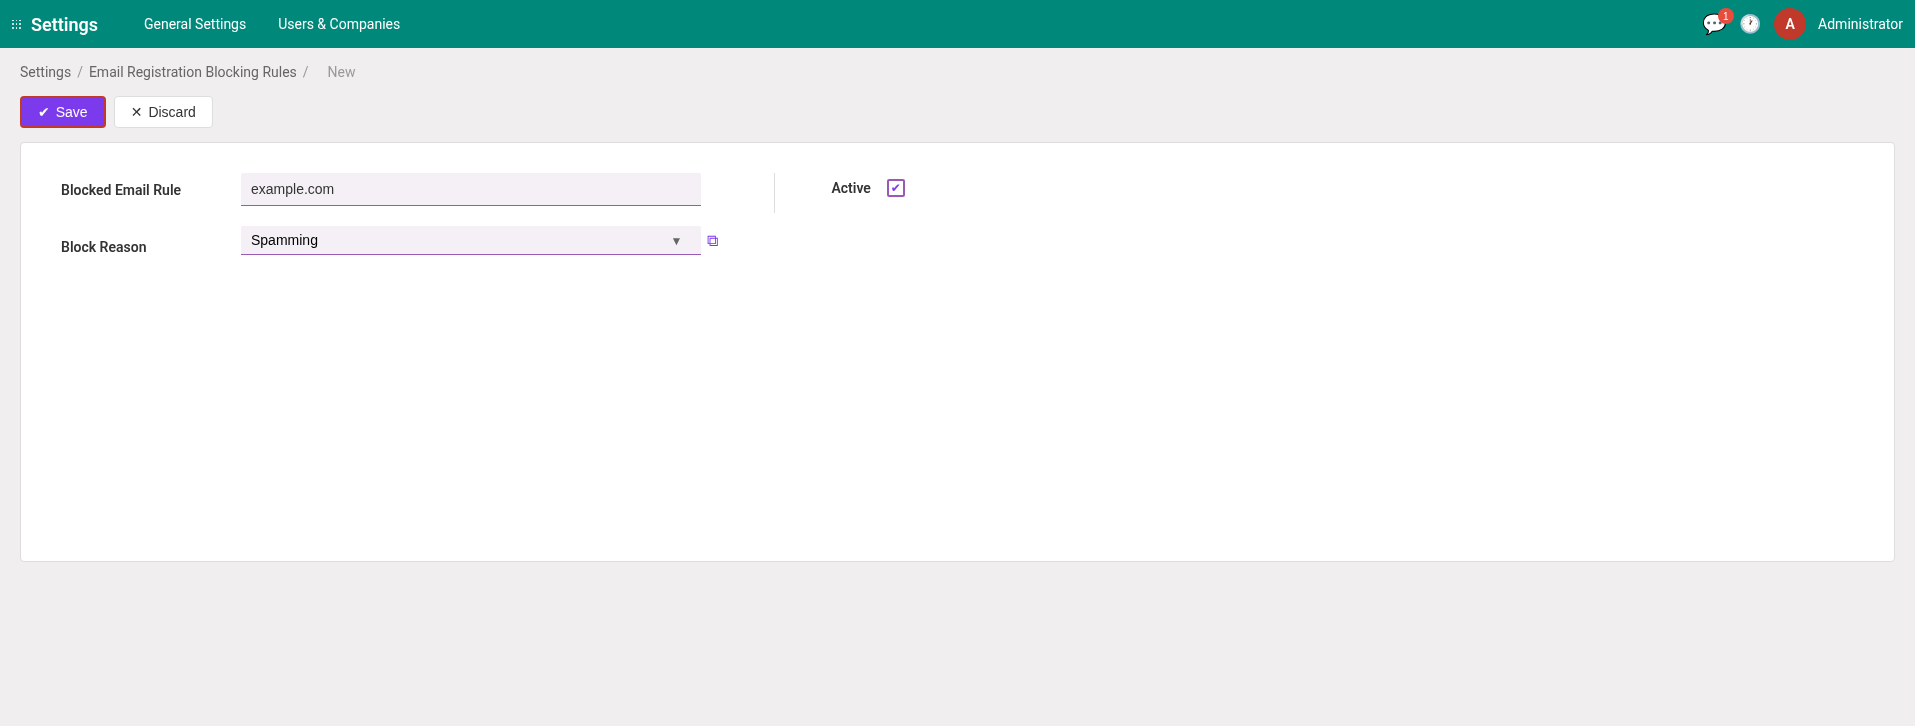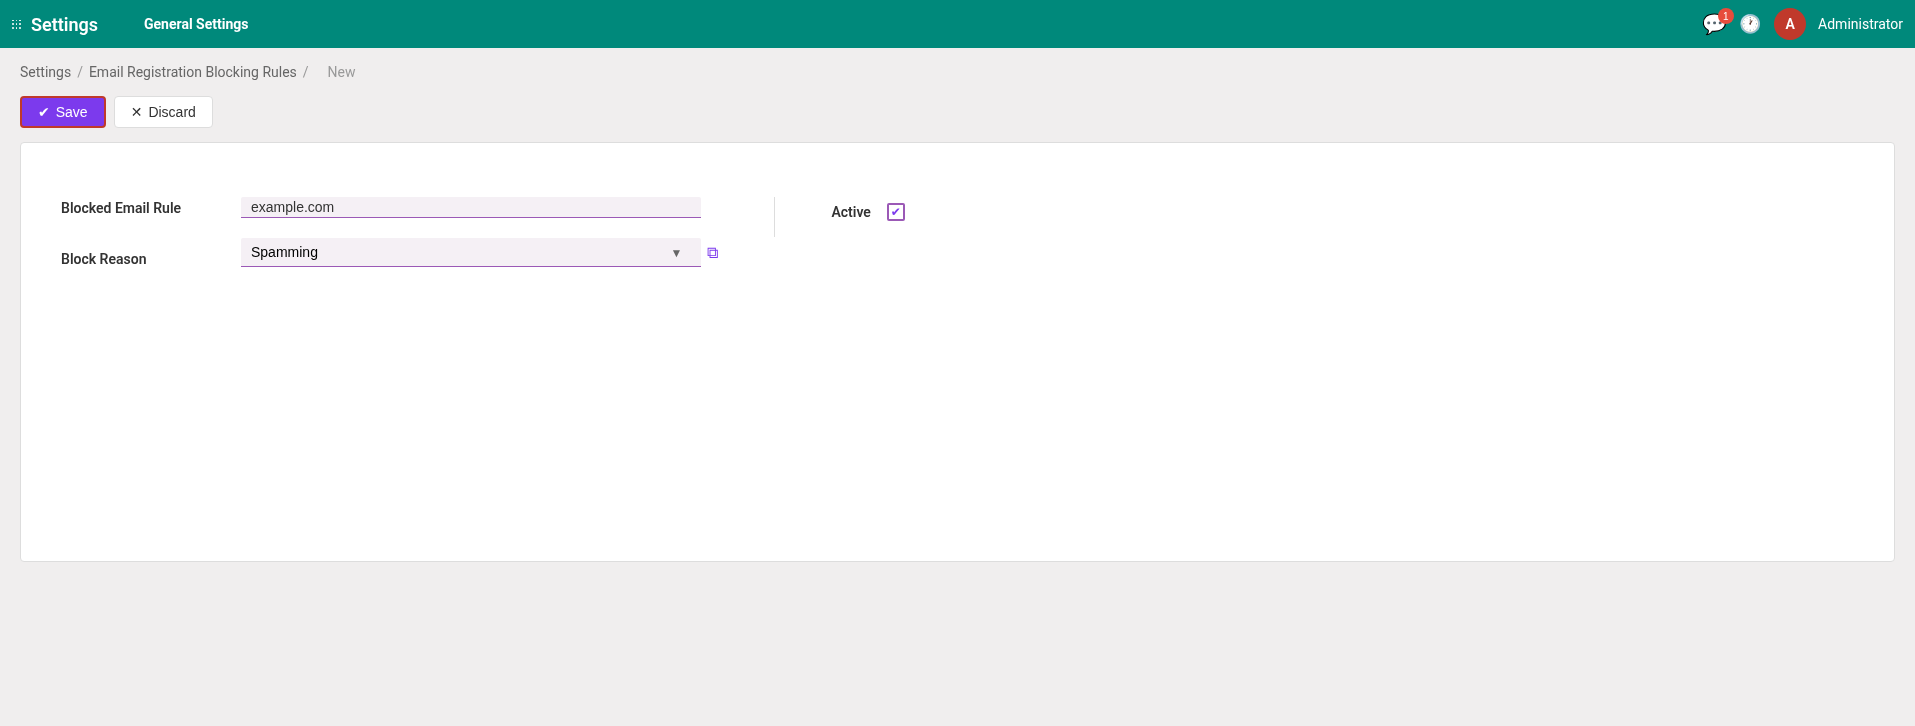--- a/index.html
+++ b/index.html
@@ -21,21 +21,21 @@
     }
     .topnav-grid span { background: white; border-radius: 1px; display: block; }
     .topnav-title {
       font-size: 18px; font-weight: 600; margin-right: 30px;
     }
     .topnav-menu {
       display: flex; gap: 0; flex: 1;
     }
     .topnav-menu a {
       color: white; text-decoration: none; font-size: 14px; padding: 0 16px; height: 45px;
-      display: flex; align-items: center; cursor: pointer; font-weight: bold;
+      display: flex; align-items: center; cursor: pointer;
     }
     .topnav-right {
       display: flex; align-items: center; gap: 12px; margin-left: auto;
     }
     .notif-btn {
       position: relative; color: white; background: none; border: none; cursor: pointer;
       font-size: 20px; display: flex; align-items: center;
     }
     .notif-badge {
       position: absolute; top: -4px; right: -6px;
@@ -84,21 +84,21 @@
       margin: 0 20px 20px 20px;
       background: white; border: 1px solid #ddd; border-radius: 4px;
       padding: 30px 40px;
       min-height: 420px;
     }
     .form-label {
       font-size: 14px; font-weight: 600; color: #333; white-space: nowrap;
     }
     .form-input {
       background: #f5f0f5; border: none; border-bottom: 1px solid #9b59b6;
-      padding: 2px 10px; font-size: 14px; color: #333; width: 100%; outline: none;
+      padding: 8px 10px; font-size: 14px; color: #333; width: 100%; outline: none;
       border-radius: 2px 2px 0 0;
     }
 
     .select-wrapper {
       position: relative; display: flex; align-items: center; gap: 6px;
     }
     .form-select {
       background: #f5f0f5; border: none; border-bottom: 1px solid #9b59b6;
       padding: 6px 30px 6px 10px; font-size: 14px; color: #000000;
       border-radius: 2px 2px 0 0; outline: none; cursor: pointer;
@@ -139,20 +139,21 @@
     <span></span>
       <span></span>
       <span></span>
     <span></span>
       <span></span>
       <span></span>
   </div>
   <span class="topnav-title">Settings</span>
   <div class="topnav-menu">
     <a>General Settings</a>
+    <a>Users &amp; Companies</a>
   </div>
   <div class="topnav-right">
     <button class="notif-btn">
       <span>💬</span>
       <span class="notif-badge">1</span>
     </button>
     <button class="clock-btn">
       <span>🕐</span>
     </button>
     <div class="avatar">A</div>
@@ -173,21 +174,21 @@
     <span>✔</span>
     <span>Save</span>
   </button>
   <button class="btn-discard">
     <span>✕</span>
     <span>Discard</span>
   </button>
 </div>
 
 <div class="main-card">
-  <div style="display: flex; align-items: flex-start; gap: 46px; margin-top: 24px;">
+  <div style="display: flex; align-items: flex-start; gap: 46px;">
 
     <div style="display: flex; flex-direction: column; gap: 20px; min-width: 560px;">
 
       <div style="display: flex; align-items: center; gap: 20px;">
         <label class="form-label" style="width: 160px;">Blocked Email Rule</label>
         <input class="form-input" style="width: 460px;" value="example.com" type="text" placeholder="example.com">
       </div>
 
       <div style="display: flex; align-items: flex-end; gap: 20px;">
         <label class="form-label" style="width: 160px;">Block Reason</label>

